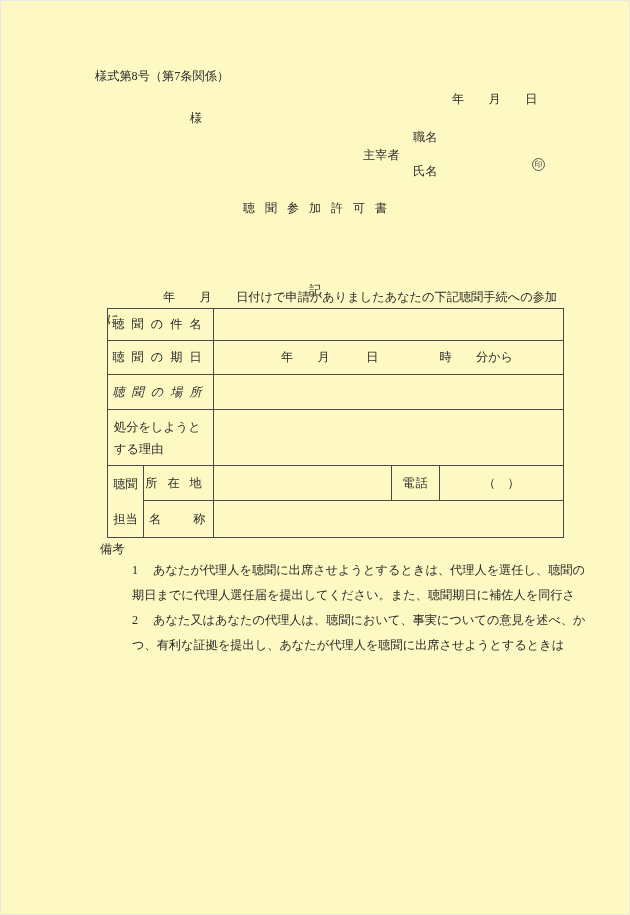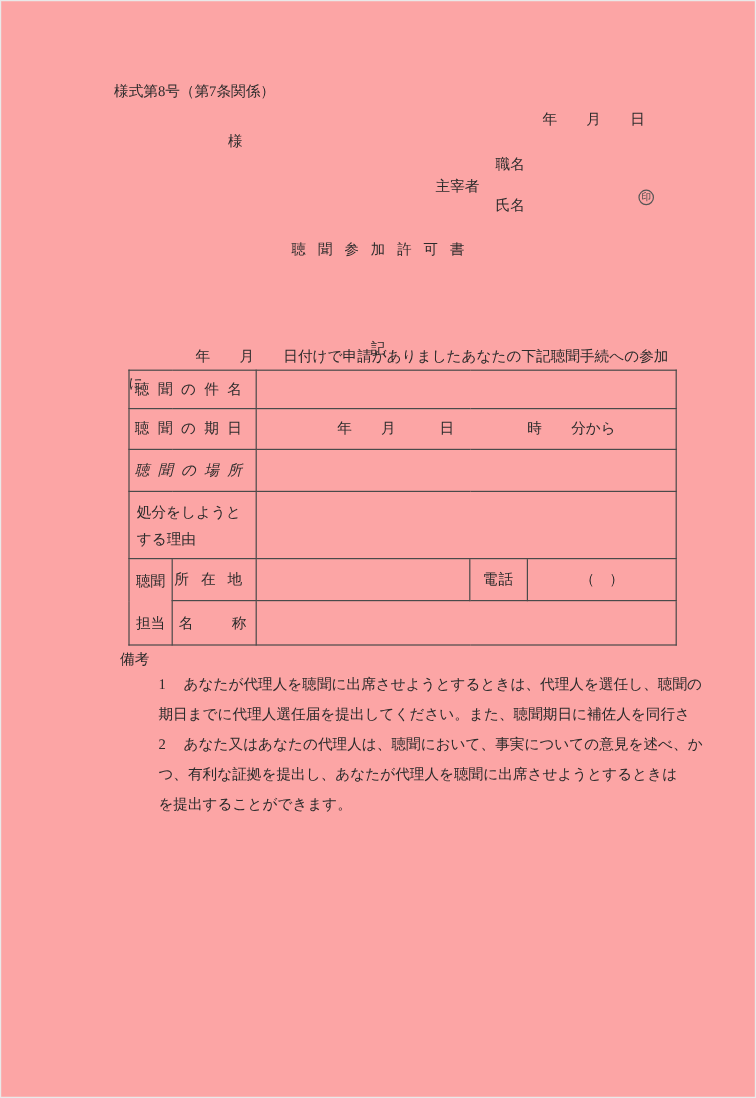--- a/index.html
+++ b/index.html
@@ -1,19 +1,19 @@
 <!DOCTYPE html>
 <html lang="ja"><head>
 <meta charset="utf-8">
 <style>
   html,body { margin:0; padding:0; background:#fff; }
   .page {
     position:relative;
     width:630px; height:915px;
-    background:#fca5a5;
+    background:#fef9c3;
     box-shadow: inset 0 0 0 1px #e9e9e9;
     font-family:"Liberation Serif","DejaVu Serif",serif;
     font-size:12.2px;
     color:#2b2b2b;
     overflow:hidden;
   }
   .abs { position:absolute; line-height:1.15; white-space:nowrap; }
 
   .form-number { left:95px; top:69px; }
   .date-line   { left:452px; top:92px; }
@@ -141,17 +141,16 @@
   <div class="abs notes-heading">備考</div>
 
   <div class="abs notes">
     <div class="note-item">
       <div class="nl"><span class="num">1</span><span>あなたが代理人を聴聞に出席させようとするときは、代理人を選任し、聴聞の</span></div>
       <div class="nl">期日までに代理人選任届を提出してください。また、聴聞期日に補佐人を同行さ</div>
     </div>
     <div class="note-item">
       <div class="nl"><span class="num">2</span><span>あなた又はあなたの代理人は、聴聞において、事実についての意見を述べ、か</span></div>
       <div class="nl">つ、有利な証拠を提出し、あなたが代理人を聴聞に出席させようとするときは</div>
-      <div class="nl">を提出することができます。</div>
     </div>
   </div>
 
 </div>
 
 </body></html>

